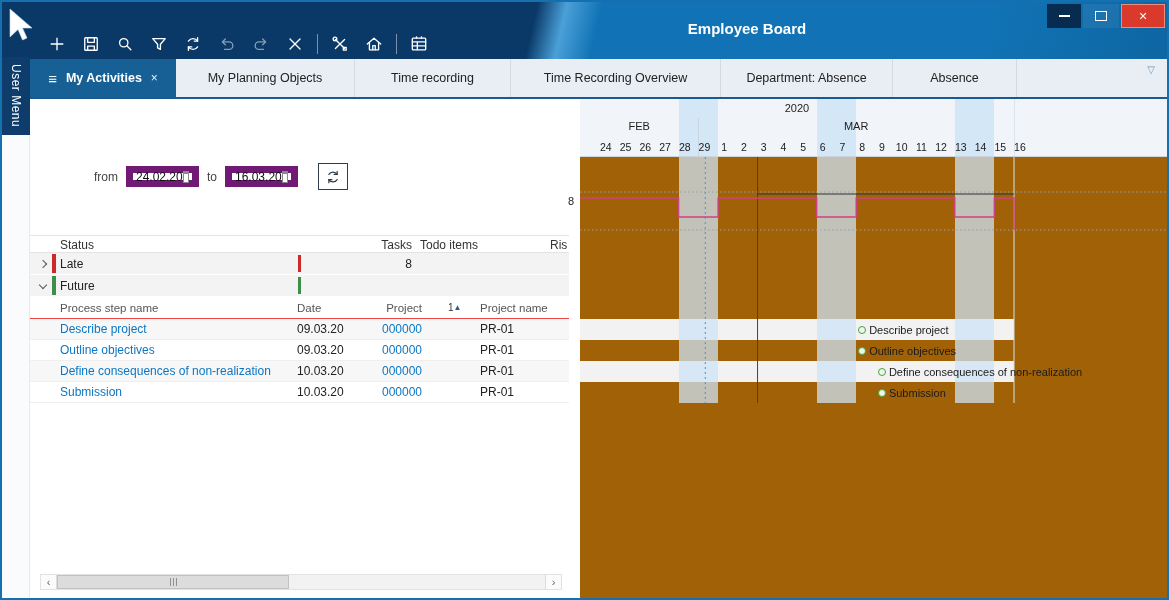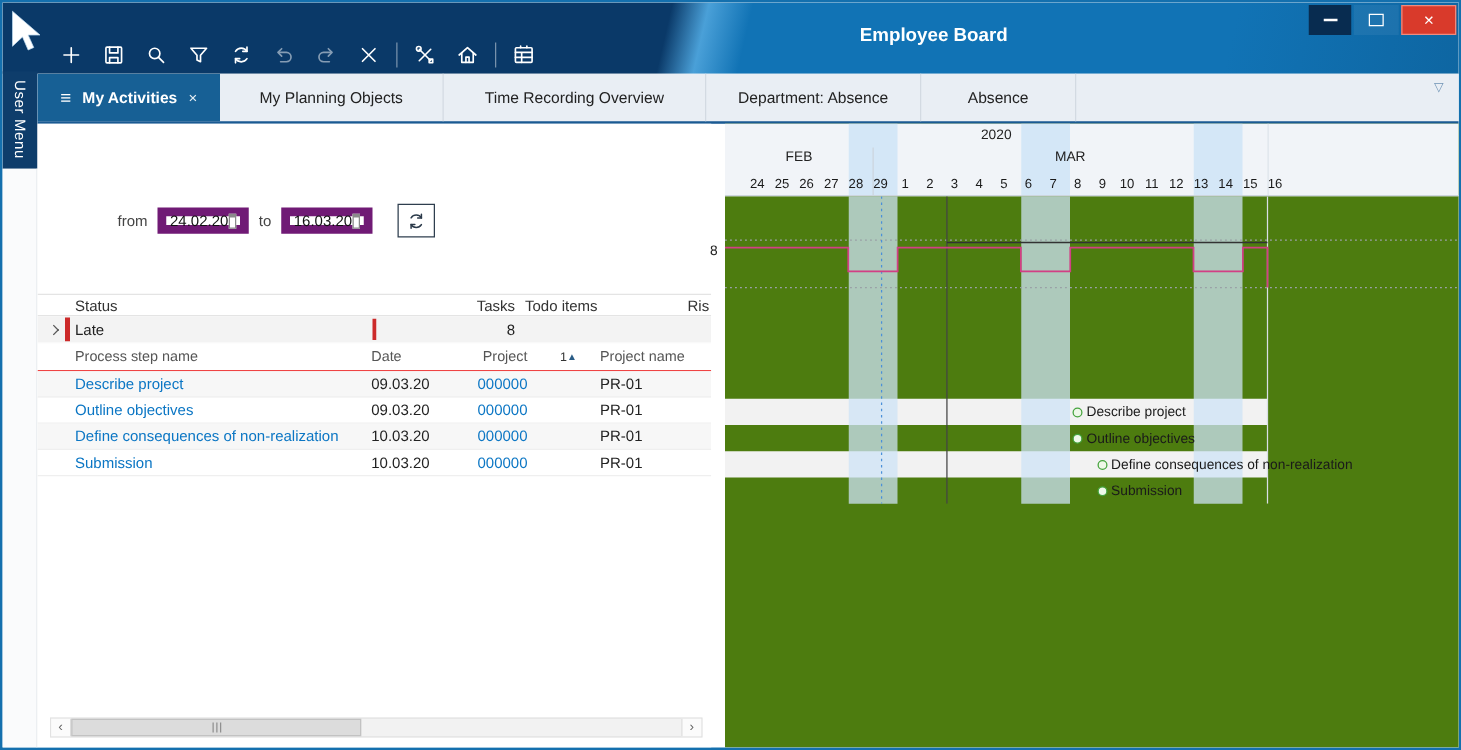--- a/index.html
+++ b/index.html
@@ -79,21 +79,21 @@
 .c-pname{position:absolute;left:450px}
 
 .hscroll{position:absolute;left:10px;right:7px;bottom:8px;height:16px;background:#f2f2f2;border:1px solid #e2e2e2}
 .hs-btn{position:absolute;top:0;bottom:0;width:16px;background:#fbfbfb;color:#666;font-size:11px;display:flex;align-items:center;justify-content:center}
 .hs-left{left:0;border-right:1px solid #ddd}
 .hs-right{right:0;border-left:1px solid #ddd}
 .hs-thumb{position:absolute;left:16px;top:0;bottom:0;width:232px;background:#dcdcdc;border:1px solid #c2c2c2;display:flex;align-items:center;justify-content:center;gap:2px}
 .hs-thumb i{display:block;width:1px;height:8px;background:#909090}
 
 
-.gantt{position:absolute;left:578px;top:97px;right:0;bottom:0;background:#4d7c0f}
+.gantt{position:absolute;left:578px;top:97px;right:0;bottom:0;background:#a16207}
 .g-header{position:absolute;left:0;top:0;right:0;height:58px;background:#f1f4f8;border-bottom:1px solid #cdd5dd}
 .g-year{position:absolute;left:0;top:3px;width:434px;text-align:center;font-size:11px;color:#222;z-index:3}
 .g-feb{position:absolute;left:0;top:21px;width:118.4px;text-align:center;font-size:11px;color:#222;z-index:3}
 .g-mar{position:absolute;left:118.4px;top:21px;width:315.6px;text-align:center;font-size:11px;color:#222;z-index:3}
 .g-days{position:absolute;left:16px;top:39px;display:flex;z-index:3}
 .day-cell{flex:0 0 19.727px;text-align:center;font-size:10.5px;line-height:18px;color:#1a1a1a}
 .g-msep{position:absolute;left:118.4px;top:19px;bottom:0;width:1px;background:#ccd5de;z-index:2}
 .g-esep{position:absolute;left:434px;top:0;bottom:0;width:1px;background:#dde3ea;z-index:2}
 .wkh{position:absolute;top:0;bottom:0;width:39.45px;background:rgba(205,227,246,.8);z-index:1}
 .g-body{position:absolute;left:0;top:58px;right:0;bottom:0;overflow:hidden}
@@ -205,20 +205,23 @@
 
   <div class="tabbar">
     <div class="tab active" style="width:146px">
       <span class="burger">≡</span>
       <span>My Activities</span>
       <span class="tclose">×</span>
     </div>
     <div class="tab" style="width:179px">
         <span>My Planning Objects</span>
       </div>
+    <div class="tab" style="width:156px">
+        <span>Time recording</span>
+      </div>
     <div class="tab" style="width:210px">
         <span>Time Recording Overview</span>
       </div>
     <div class="tab" style="width:172px">
         <span>Department: Absence</span>
       </div>
     <div class="tab" style="width:124px">
         <span>Absence</span>
       </div>
     <div class="tab-overflow">▽</div>
@@ -252,20 +255,26 @@
         <span class="col-tasks">Tasks</span>
         <span class="col-todo">Todo items</span>
         <span class="col-risks">Ris</span>
       </div>
       <div class="group-row">
         <span class="chev chev-r"></span>
         <span class="statusbar" style="background:#cc2a2a"></span>
         <span class="g-label">Late</span>
         <span class="col-tasks">8</span>
         <span class="tick" style="background:#cc2a2a"></span>
+      </div>
+      <div class="group-row">
+        <span class="chev chev-d"></span>
+        <span class="statusbar" style="background:#3e8e4a"></span>
+        <span class="g-label">Future</span>
+        <span class="tick" style="background:#3e8e4a"></span>
       </div>
       <div class="sub-header">
         <span class="col-name">Process step name</span>
         <span class="col-date">Date</span>
         <span class="col-project">Project</span>
         <span class="col-sort"><span>1</span><span class="tri">▲</span></span>
         <span class="col-pname">Project name</span>
       </div>
       <div>
           <div class="data-row alt">

